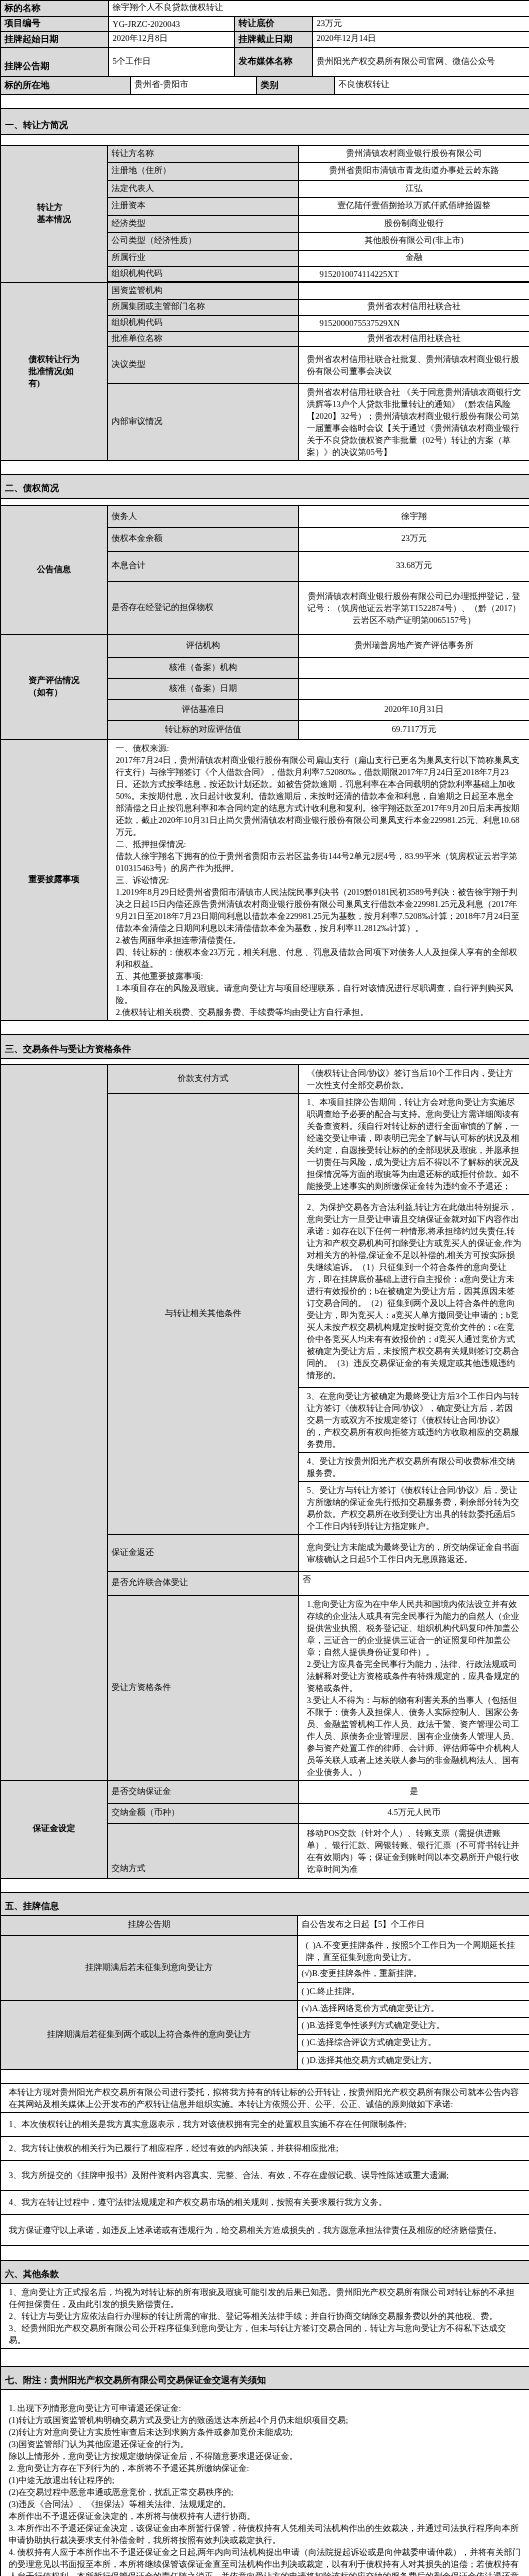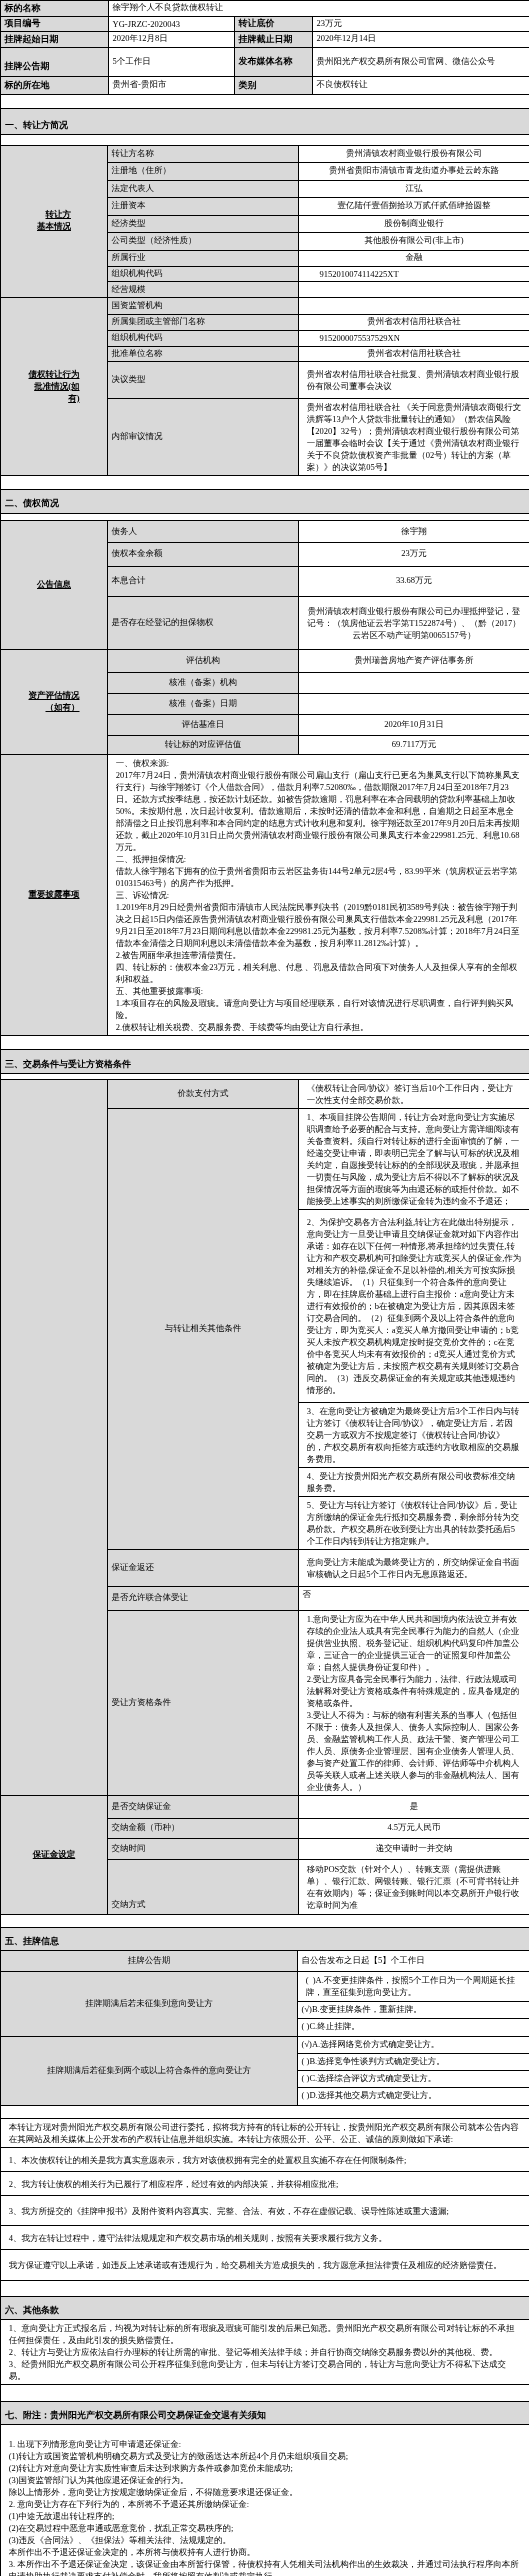--- a/index.html
+++ b/index.html
@@ -13,22 +13,22 @@
   .cell.last{border-right:0;}
   .g{background:#d9d9d9;}
   .ctr{justify-content:center; text-align:center;}
   .vbot{align-items:flex-end; padding-bottom:2.1px;}
   .pre{display:block; white-space:pre-wrap; line-height:12px; padding:1.5px 4.1px;}
   .sec{background:#d9d9d9; font-weight:700; display:flex; align-items:flex-end;
        padding:1px 4.1px 2.1px 4.1px; border-bottom:0.5px solid #000; box-sizing:border-box; font-size:9px;}
   .spacer{border-bottom:0.5px solid #000; box-sizing:border-box;
           background-image:repeating-linear-gradient(to right,#ffffff 0 35px,#d8d8d8 35px 35px);}
   .wrow{border-bottom:0.5px solid #000; box-sizing:border-box; background:#fff;}
-  .grp{display:flex; align-items:center; justify-content:center; text-align:right;
-       font-weight:700; white-space:pre-line; border-right:0.5px solid #000; box-sizing:border-box;text-decoration:underline;}
+  .grp{display:flex; align-items:center; justify-content:center; text-align:left;
+       font-weight:700; white-space:pre-line; border-right:0.5px solid #000; box-sizing:border-box;}
   .stack{display:flex; flex-direction:column; flex:1; min-width:0;}
   .srow{display:flex; border-bottom:0.5px solid #000; box-sizing:border-box; min-width:0;}
   .srow.lastr{border-bottom:0;}
   .w370{width:191px; flex:0 0 191px;}
   .w207{width:107px; flex:0 0 107px;}
   .w577{width:297px; flex:0 0 297px;}
   .fill{flex:1; min-width:0;}
   .toplab{font-weight:700; font-size:9px;}
 </style>
 </head>
@@ -52,21 +52,21 @@
     <div class="cell g toplab" style="width:78px">挂牌截止日期</div>
     <div class="cell last fill">2020年12月14日</div>
   </div>
   <div class="row" style="height:29px">
     <div class="cell g toplab vbot" style="width:108px">挂牌公告期</div>
     <div class="cell" style="width:126px">5个工作日</div>
     <div class="cell g toplab" style="width:78px">发布媒体名称</div>
     <div class="cell last fill">贵州阳光产权交易所有限公司官网、微信公众号</div>
   </div>
   <div class="row" style="height:18.5px">
-    <div class="cell g toplab vbot" style="width:108px">标的所在地</div>
+    <div class="cell g toplab vbot" style="width:130px">标的所在地</div>
     <div class="cell" style="width:126px">贵州省-贵阳市</div>
     <div class="cell g toplab" style="width:78px">类别</div>
     <div class="cell last fill">不良债权转让</div>
   </div>
 
   <div class="spacer" style="height:14.4px"></div>
   <div class="sec" style="height:26px">一、转让方简况</div>
   <div class="wrow" style="height:10.3px"></div>
 
   <div class="row">
@@ -97,24 +97,20 @@
           <div class="cell g w370">公司类型（经济性质）</div>
           <div class="cell last fill ctr">其他股份有限公司(非上市)</div>
         </div>
       <div class="srow" style="height:16px">
           <div class="cell g w370">所属行业</div>
           <div class="cell last fill ctr">金融</div>
         </div>
       <div class="srow" style="height:15.5px">
           <div class="cell g w370">组织机构代码</div>
           <div class="cell last fill" style="padding-left:20.6px">9152010074114225XT</div>
-        </div>
-      <div class="srow lastr" style="height:15px">
-          <div class="cell g w370">经营规模</div>
-          <div class="cell last fill"></div>
         </div>
     </div>
   </div>
 
   <div class="row">
     <div class="grp g w207">债权转让行为
 批准情况(如
 有)</div>
     <div class="stack">
       <div class="srow" style="height:16.5px">
@@ -288,24 +284,20 @@
     <div class="grp g w207">保证金设定</div>
     <div class="stack">
       <div class="srow" style="height:23px">
           <div class="cell g w370">是否交纳保证金</div>
           <div class="cell last fill ctr">是</div>
         </div>
       <div class="srow" style="height:20.6px">
           <div class="cell g w370">交纳金额（币种）</div>
           <div class="cell last fill ctr">4.5万元人民币</div>
         </div>
-      <div class="srow" style="height:20.6px">
-          <div class="cell g w370">交纳时间</div>
-          <div class="cell last fill ctr">递交申请时一并交纳</div>
-        </div>
       <div class="srow lastr" style="min-height:54px">
           <div class="cell g w370" style="align-items:flex-end;padding-bottom:3.1px">交纳方式</div>
           <div class="cell last fill">
             <span class="pre">移动POS交款（针对个人）、转账支票（需提供进账单）、银行汇款、网银转账、银行汇票（不可背书转让并在有效期内）等；保证金到账时间以本交易所开户银行收讫章时间为准</span>
           </div>
         </div>
     </div>
   </div>
 
   <div class="spacer" style="height:13.4px"></div>

